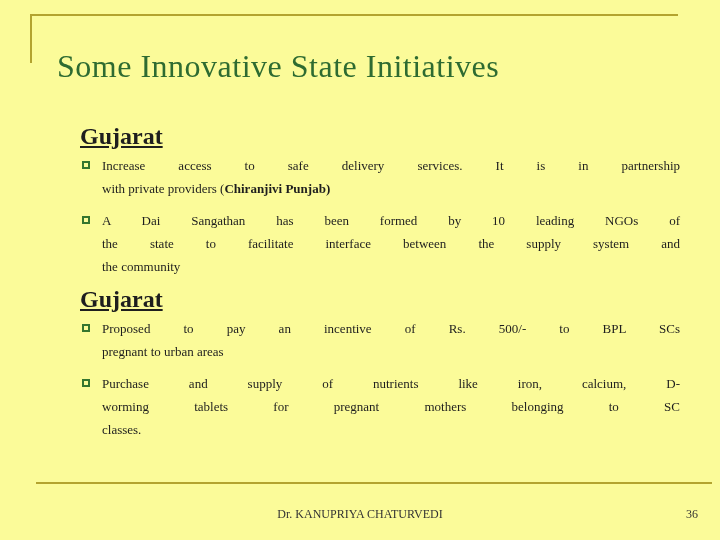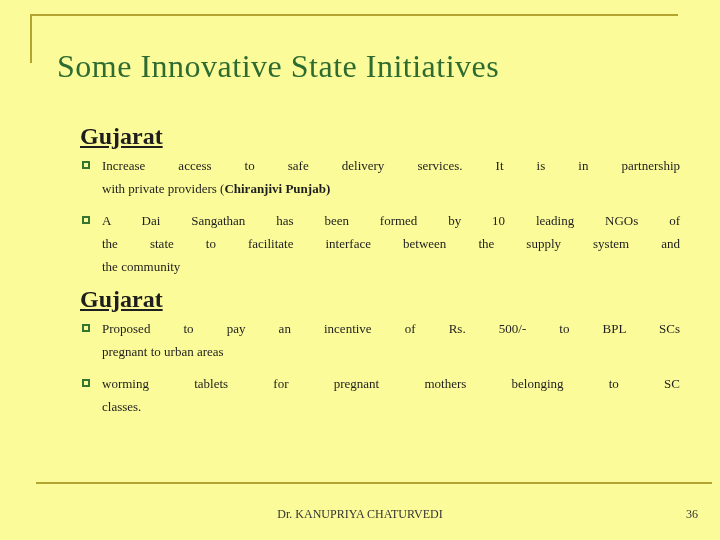--- a/index.html
+++ b/index.html
@@ -127,20 +127,21 @@
         <div class="bullet">
           <span class="square"></span>
           <div class="btext">
             <div class="line just"><span>Proposed to pay an incentive of Rs. 500/- to BPL SCs</span></div>
             <div class="line"><span>pregnant to urban areas</span></div>
           </div>
         </div>
         <div class="bullet">
           <span class="square"></span>
           <div class="btext">
+            <div class="line just"><span>Purchase and supply of nutrients like iron, calcium, D-</span></div>
             <div class="line just"><span>worming tablets for pregnant mothers belonging to SC</span></div>
             <div class="line"><span>classes.</span></div>
           </div>
         </div>
       </section>
     </div>
 
   <div class="footer-line"></div>
   <div class="footer">
     <span class="author">Dr. KANUPRIYA CHATURVEDI</span>

